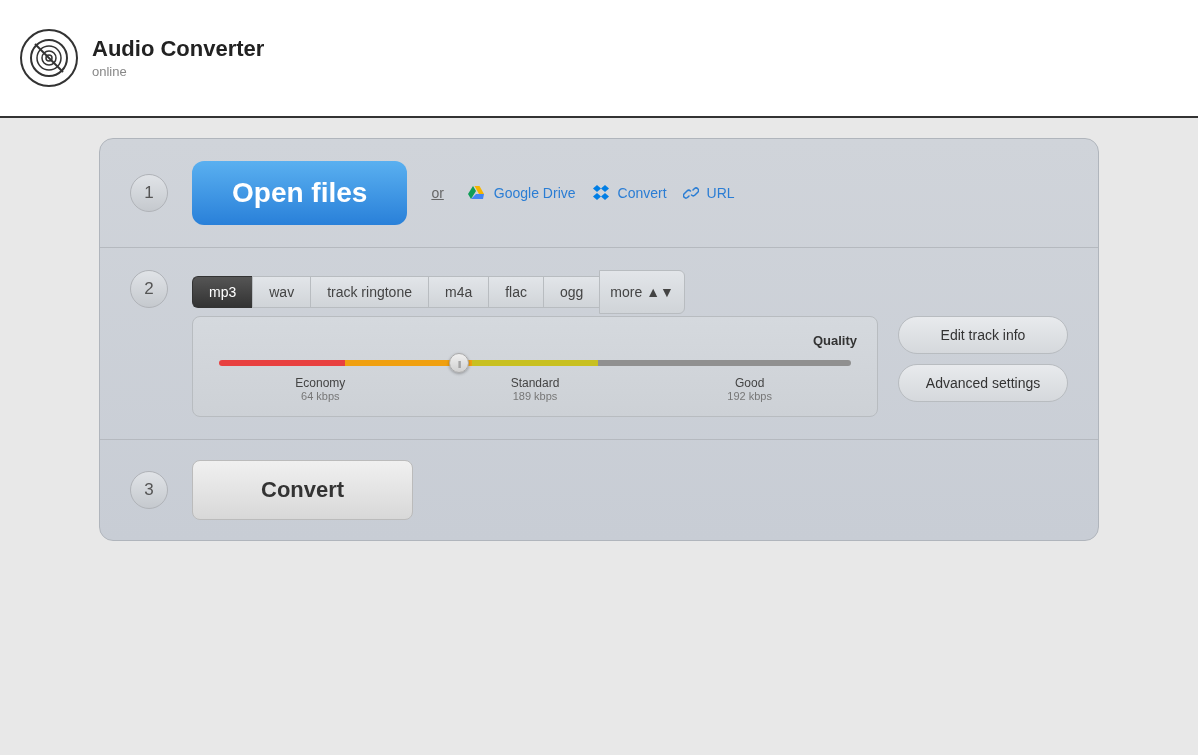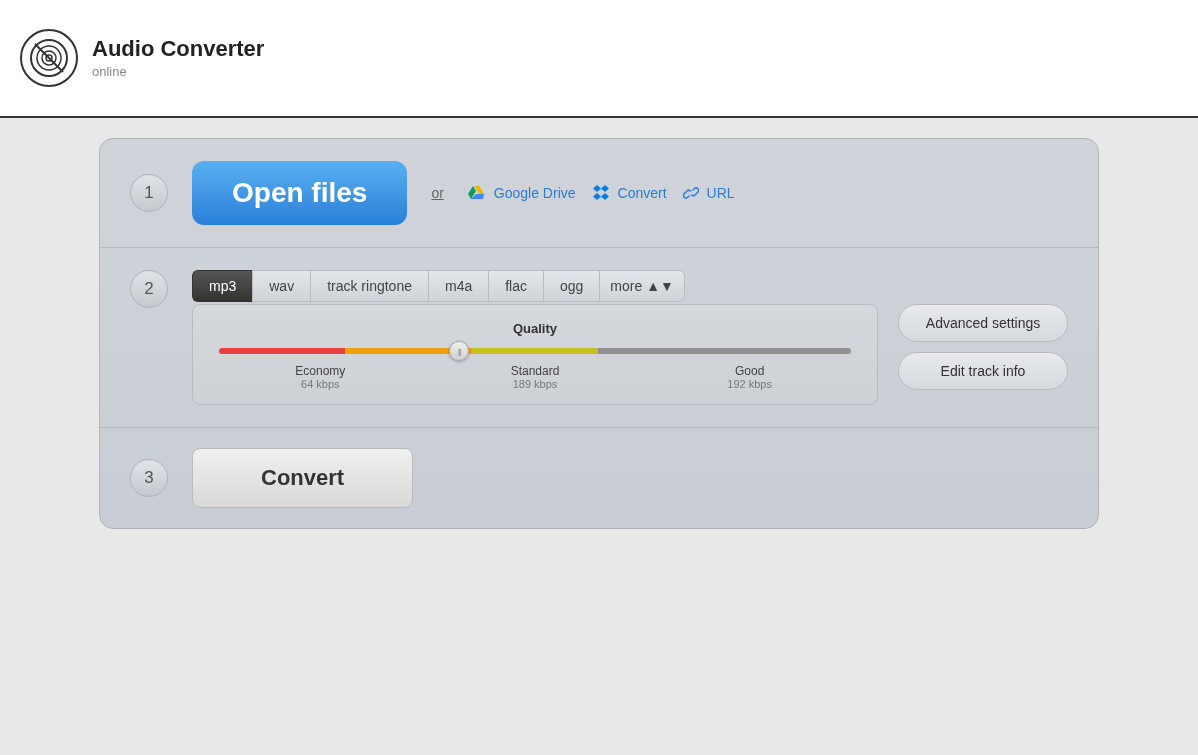--- a/index.html
+++ b/index.html
@@ -142,21 +142,21 @@
       cursor: pointer;
       border-right: none;
     }
     .format-tab:first-child { border-radius: 6px 0 0 6px; }
     .format-tab.active {
       background: linear-gradient(to bottom, #555, #333);
       color: #fff;
       border-color: #333;
     }
     .format-tab-more {
-      padding: 7px 10px;
+      padding: 13px 10px;
       font-size: 14px;
       color: #444;
       background: linear-gradient(to bottom, #e2e5e9, #d0d4d8);
       border: 1px solid #b8bcc0;
       cursor: pointer;
       border-radius: 0 6px 6px 0;
       display: flex;
       align-items: center;
       gap: 4px;
     }
@@ -168,21 +168,21 @@
       align-items: flex-start;
     }
     .quality-box {
       background: linear-gradient(to bottom, #d5d9de, #cdd1d6);
       border: 1px solid #b8bcc0;
       border-radius: 8px;
       padding: 16px 20px 14px;
       flex: 1;
     }
     .quality-label {
-      text-align: center;
+      text-align: right;
       font-size: 13px;
       font-weight: bold;
       color: #333;
       margin-bottom: 12px;
     }
 
     
     .slider-container {
       position: relative;
       margin: 0 6px;
@@ -366,22 +366,22 @@
               <span class="label-kbps">189 kbps</span>
             </div>
             <div class="slider-label-item">
               <span class="label-name">Good</span>
               <span class="label-kbps">192 kbps</span>
             </div>
           </div>
         </div>
 
         <div class="right-buttons">
+          <button class="settings-btn">Edit track info</button>
           <button class="settings-btn">Advanced settings</button>
-          <button class="settings-btn">Edit track info</button>
         </div>
       </div>
     </div>
   </div>
 
   <hr class="step-divider">
 
   <div class="step3-section">
     <div class="step-number">3</div>
     <button class="convert-btn">Convert</button>

